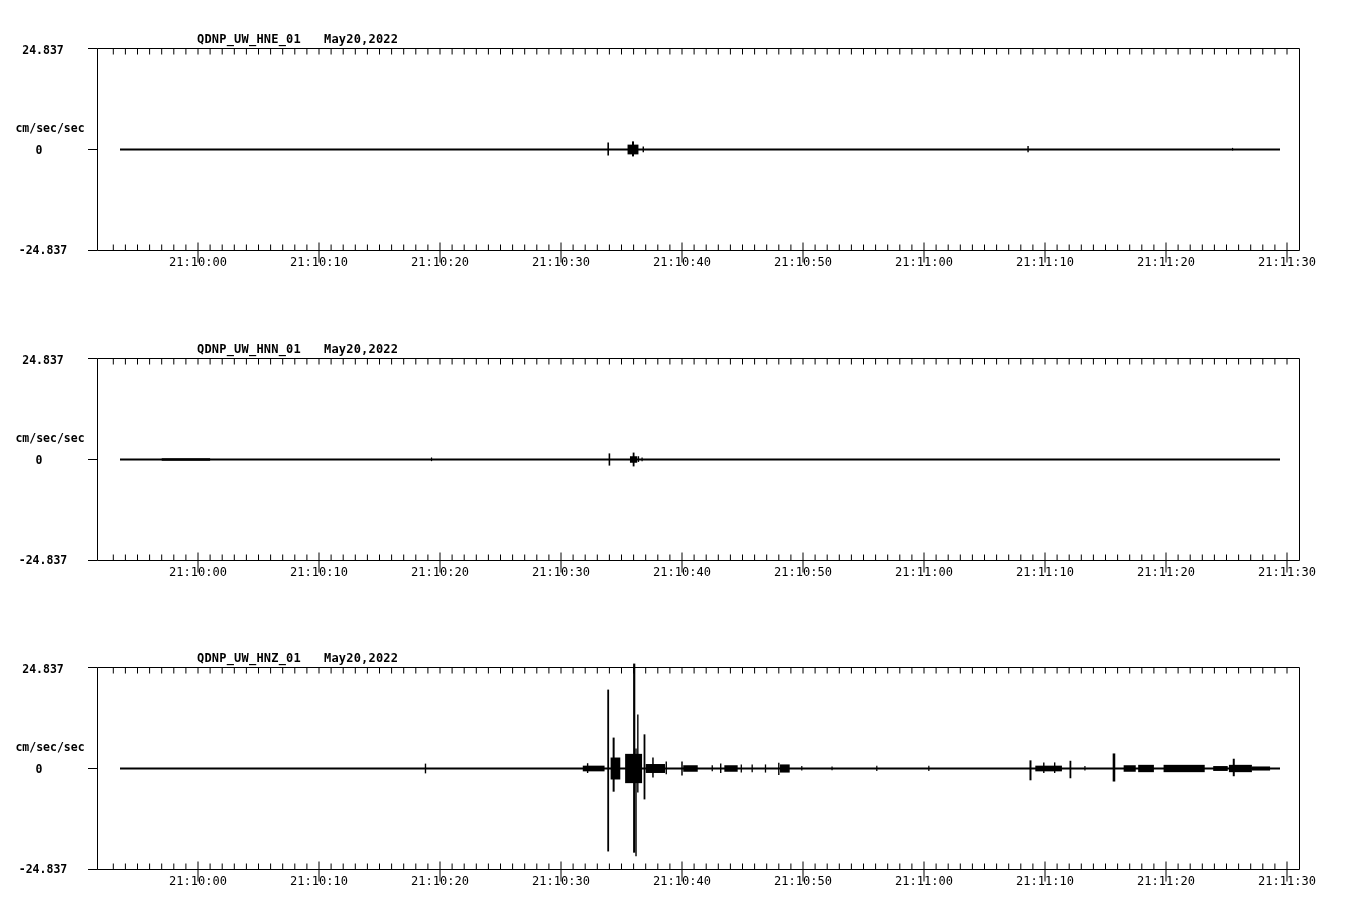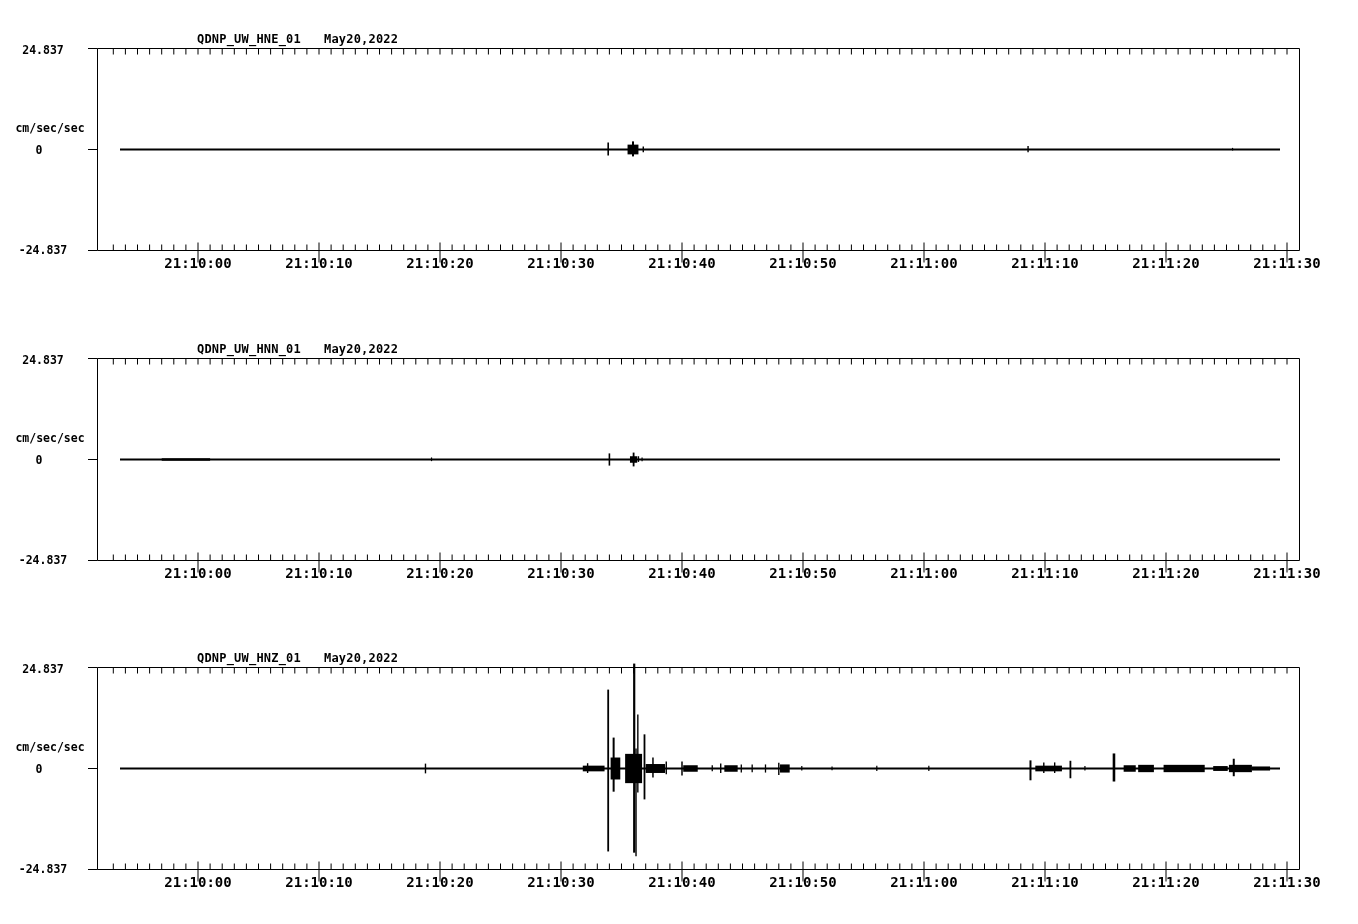--- a/index.html
+++ b/index.html
@@ -26,21 +26,21 @@
     font-size:11.5px;font-weight:bold;text-align:center;white-space:pre;
   }
   .ytop{width:62px;top:43px;}
   .yunit{width:76px;top:121px;}
   .yzero{width:54px;top:143px;}
   .ybot{width:62px;top:243px;}
   svg.plot{position:absolute;left:0;top:0;width:1358px;height:300px;overflow:visible;display:block;}
   .xlabels{position:absolute;left:0;top:255px;width:1358px;height:18px;}
   .xlabels .xl{
     position:absolute;top:0;transform:translateX(-50%);
-    font-size:14px;font-weight:bold;white-space:pre;letter-spacing:0px;
+    font-size:12px;font-weight:normal;white-space:pre;letter-spacing:0px;
   }
 </style>
 </head>
 <body>
 
 <div class="screen">
 
   <section class="chart c0">
     <div class="title">
       <span>QDNP_UW_HNE_01</span>

